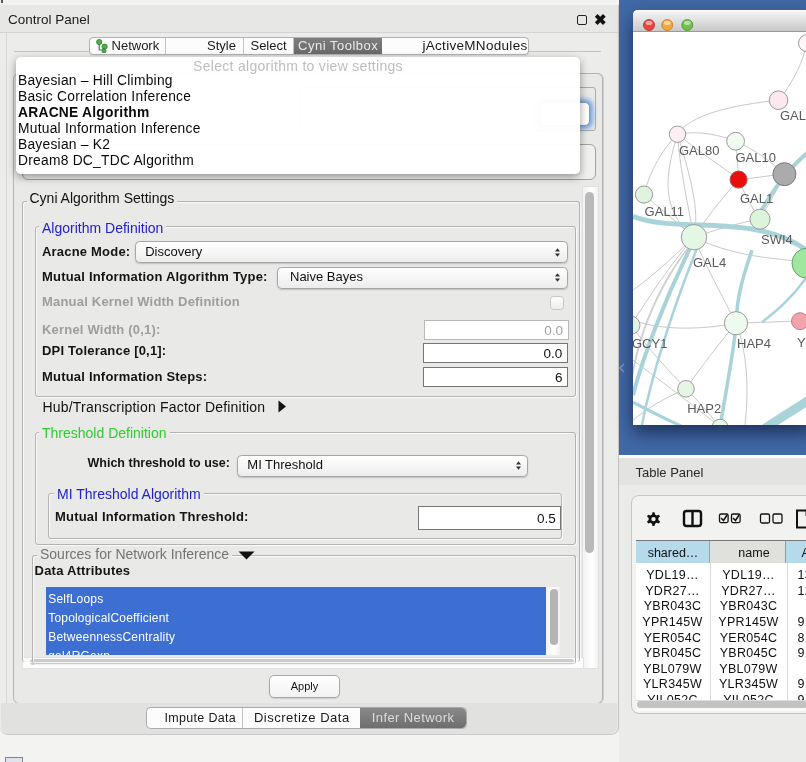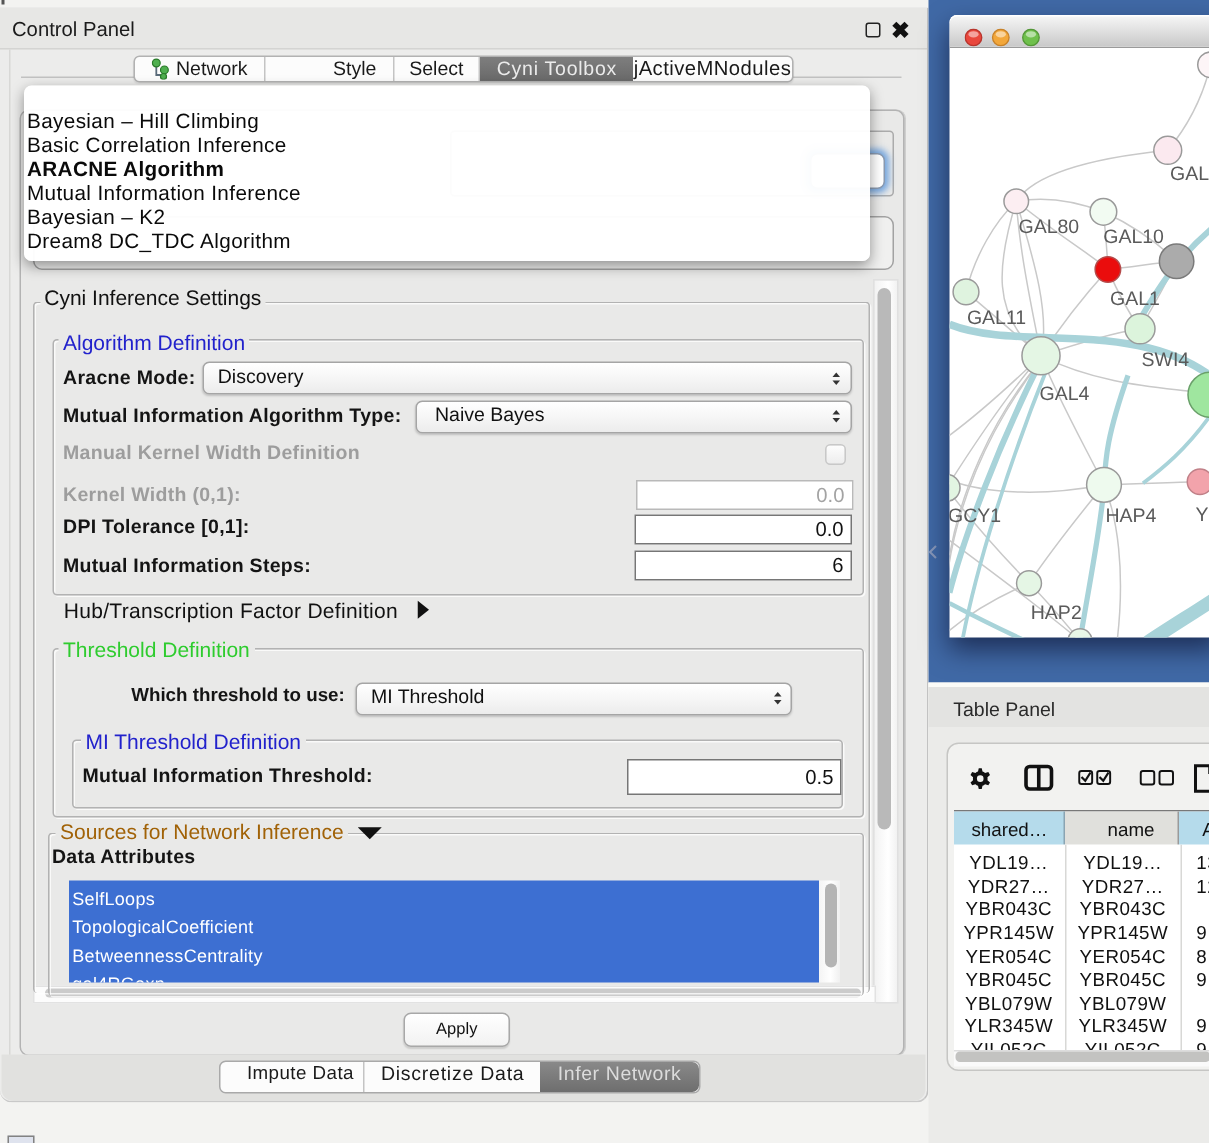--- a/index.html
+++ b/index.html
@@ -11,21 +11,21 @@
   .combo{position:absolute;border:1px solid #a5a5a5;border-radius:4.5px;
     background:linear-gradient(#ffffff,#f6f6f6 50%,#ececec);
     box-shadow:0 1px 1.5px rgba(0,0,0,0.18);}
   .combo .ct{position:absolute;top:42%;transform:translateY(-50%);
     font-size:13px;color:#111;white-space:nowrap;}
   .fld{position:absolute;background:#fff;border:1.5px solid #767676;}
   .fld span{position:absolute;right:4.5px;top:50%;transform:translateY(-50%);font-size:13.5px;color:#111;}
   .grp{position:absolute;border:1px solid #b2b2b2;border-radius:3px;
        box-shadow:1px 1px 0 rgba(255,255,255,.75), inset 1px 1px 0 rgba(255,255,255,.75);}
   .gtitle{position:absolute;font-size:14px;background:#e9e9e8;padding:0 3px;white-space:nowrap;}
-  .seg{display:flex;justify-content:center;font-size:13px;color:#1a1a1a;}
+  .seg{display:flex;align-items:center;justify-content:center;font-size:13px;color:#1a1a1a;}
 </style>
 </head>
 <body>
 
 <div class="abs" id="lwin" style="left:0;top:5px;width:618px;height:729px;background:#ececeb;border-right:1px solid #c2c2c2;border-bottom:1px solid #c9c9c9;border-radius:0 0 8px 8px;"></div>
 
 <div class="abs" style="left:0;top:5px;width:618px;height:27px;background:#e7e7e5;border-bottom:1px solid #d4d4d2;"></div>
 <div class="abs" style="left:8px;top:11.5px;font-size:13.5px;color:#1b1b1b;">Control Panel</div>
 <div class="abs" style="left:577px;top:15px;width:8px;height:8px;border:1.8px solid #222;border-radius:2px;"></div>
 <div class="abs" style="left:594px;top:10.5px;font-size:15px;font-weight:bold;color:#111;">✖</div>
@@ -43,34 +43,34 @@
   <div class="seg" style="width:89.5px;border-right:1px solid #c4c4c4;">
     <svg width="13" height="15" viewBox="0 0 13 15" style="margin-right:3px;">
       <path d="M3.2 5.5 L3.2 12 L7 12" stroke="#5a6b7a" stroke-width="1.2" fill="none"></path>
       <circle cx="3.2" cy="4" r="2.6" fill="#4faf4f" stroke="#2a7a2a" stroke-width="0.8"></circle>
       <circle cx="8.6" cy="8.6" r="2.6" fill="#4faf4f" stroke="#2a7a2a" stroke-width="0.8"></circle>
       <circle cx="8" cy="13" r="2" fill="#4faf4f" stroke="#2a7a2a" stroke-width="0.8"></circle>
     </svg>Network</div>
   <div class="seg" style="width:52px;border-right:1px solid #c4c4c4;padding-left:34px;">Style</div>
   <div class="seg" style="width:58.5px;border-right:1px solid #c4c4c4;">Select</div>
   <div class="seg" style="width:106px;background:linear-gradient(#7e7e7e,#696969);color:#ebebeb;letter-spacing:0.5px;">Cyni Toolbox</div>
-  <div class="seg" style="flex:1;font-size:13.5px;letter-spacing:0.3px;border-radius:0 4px 4px 0;">jActiveMNodules</div>
+  <div class="seg" style="flex:1;font-size:13.5px;letter-spacing:0.3px;border-radius:0 4px 4px 0;padding-left:40px;">jActiveMNodules</div>
 </div>
 
 <div class="abs" style="left:300px;top:87px;width:294px;height:42px;border:1px solid #ababab;border-radius:3px;"></div>
 <div class="abs" style="left:540px;top:101.5px;width:48px;height:22px;background:#fff;border:1px solid #8a9ab0;border-radius:5px;box-shadow:0 0 4px 2.5px rgba(90,150,220,.8);"></div>
 <div class="abs" style="left:22px;top:144px;width:572px;height:33.5px;background:#f0f0ef;border:1px solid #a2a2a2;border-radius:6px;"></div>
 
 <div class="abs" style="left:581.5px;top:186px;width:15.5px;height:481px;background:linear-gradient(90deg,#f2f2f2,#ffffff 60%,#f2f2f2);border:1px solid #e0e0e0;"></div>
 <div class="abs" style="left:584.5px;top:191.5px;width:9px;height:361px;background:#b9b9b9;border-radius:4.5px;"></div>
 <div class="abs" style="left:21.5px;top:656.5px;width:560px;height:10px;background:#fcfcfc;border:1px solid #e2e2e2;"></div>
 <div class="abs" style="left:30px;top:658.5px;width:544px;height:6px;background:#cbcbcb;border-radius:3px;"></div>
 
 <div class="grp" style="left:21.5px;top:200.5px;width:556px;height:460px;border-bottom:none;"></div>
-<div class="gtitle" style="left:26.5px;top:189.5px;color:#111;">Cyni Inference Settings</div>
+<div class="gtitle" style="left:26.5px;top:189.5px;color:#111;">Cyni Algorithm Settings</div>
 
 <div class="grp" style="left:34.6px;top:225.8px;width:539px;height:169px;"></div>
 <div class="gtitle" style="left:39px;top:220px;color:#2222cc;">Algorithm Definition</div>
 
 <div class="lbl" style="left:42px;top:243.6px;">Aracne Mode:</div>
 <div class="combo" style="left:134.7px;top:241.2px;width:431px;height:20px;">
     <span class="ct" style="left:9.5px;">Discovery</span>
   <svg class="abs" style="left:418.5px;top:4.5px;" width="7" height="11" viewBox="0 0 10 12">
       <path d="M5 0 L8.6 4.4 L1.4 4.4 Z" fill="#333"></path>
       <path d="M5 12 L8.6 7.6 L1.4 7.6 Z" fill="#333"></path>
@@ -115,29 +115,29 @@
 <div class="lbl" style="left:87.5px;top:456.3px;font-size:12.5px;letter-spacing:0;">Which threshold to use:</div>
 <div class="combo" style="left:237.3px;top:454.8px;width:289px;height:20.2px;">
     <span class="ct" style="left:9px;">MI Threshold</span>
   <svg class="abs" style="left:277px;top:4.5px;" width="7" height="11" viewBox="0 0 10 12">
       <path d="M5 0 L8.6 4.4 L1.4 4.4 Z" fill="#333"></path>
       <path d="M5 12 L8.6 7.6 L1.4 7.6 Z" fill="#333"></path>
     </svg>
   </div>
 
 <div class="grp" style="left:48px;top:493px;width:512px;height:44px;"></div>
-<div class="gtitle" style="left:54px;top:486px;color:#2222cc;">MI Threshold Definition</div>
+<div class="gtitle" style="left:54px;top:486px;color:#2222cc;">MI Threshold Algorithm</div>
 
 <div class="lbl" style="left:55px;top:508.5px;">Mutual Information Threshold:</div>
 <div class="fld" style="left:418.2px;top:506px;width:141px;height:22px;">
     <span>0.5</span>
   </div>
 
 <div class="grp" style="left:32px;top:555px;width:541.6px;height:108px;border-bottom:none;"></div>
-<div class="gtitle" style="left:37px;top:545.5px;color:#a16207;">Sources for Network Inference</div>
+<div class="gtitle" style="left:37px;top:545.5px;color:#737373;">Sources for Network Inference</div>
 <svg class="abs" style="left:238px;top:550.5px;" width="17" height="9" viewBox="0 0 17 9">
     <path d="M0.5 0.5 L16.5 0.5 L8.5 8.5 Z" fill="#111"></path>
   </svg>
 
 <div class="lbl" style="left:34.6px;top:563.3px;">Data Attributes</div>
 <div class="abs" style="left:46px;top:586.7px;width:500px;height:68.7px;background:#3d6fd2;color:#fff;font-size:12px;overflow:hidden;">
   <div style="padding:3.2px 0 0 2.2px;line-height:19.2px;letter-spacing:0.2px;">SelfLoops<br>TopologicalCoefficient<br>BetweennessCentrality<br>gal4RGexp</div>
 </div>
 <div class="abs" style="left:546px;top:586.7px;width:14px;height:68.7px;background:linear-gradient(90deg,#f4f4f4,#ffffff 55%,#f0f0f0);"></div>
 <div class="abs" style="left:549.8px;top:589px;width:8px;height:55.5px;background:#b4b4b4;border-radius:4px;"></div>
@@ -146,20 +146,21 @@
 
 <div id="bottabs" class="abs" style="left:146.3px;top:706.8px;width:318.5px;height:20px;border:1px solid #a9a9a9;border-radius:4.5px;background:#fcfcfc;display:flex;">
   <div class="seg" style="width:96px;border-right:1px solid #c4c4c4;font-size:12.5px;letter-spacing:0.3px;padding-left:11px;box-sizing:border-box;">Impute Data</div>
   <div class="seg" style="width:117px;font-size:13px;letter-spacing:0.5px;">Discretize Data</div>
   <div class="seg" style="flex:1;background:linear-gradient(#898989,#6e6e6e);border-radius:0 4.5px 4.5px 0;font-size:13px;letter-spacing:0.4px;color:#dcdcdc;">Infer Network</div>
 </div>
 
 <div class="abs" style="left:5px;top:757px;width:16px;height:12px;background:#dfe3ee;border:1.5px solid #828282;"></div>
 
 <div class="abs" style="left:16.2px;top:57px;width:563.6px;height:116.6px;background:rgba(255,255,255,0.965);border-radius:5px;box-shadow:0 3px 9px rgba(0,0,0,.4);">
+  <div style="position:absolute;left:0;top:0.5px;width:100%;text-align:center;font-size:14px;letter-spacing:0.3px;color:#bdbdbd;">Select algorithm to view settings</div>
   <div style="position:absolute;left:1.8px;top:15.8px;font-size:13.8px;letter-spacing:0.25px;color:#0a0a0a;line-height:16px;white-space:nowrap;">Bayesian – Hill Climbing<br>Basic Correlation Inference<br><span style="font-weight:bold;">ARACNE Algorithm</span><br>Mutual Information Inference<br>Bayesian – K2<br>Dream8 DC_TDC Algorithm</div>
 </div>
 
 <div class="abs" style="left:619px;top:0;width:187px;height:455px;background:#4069a6;"></div>
 <div class="abs" style="left:619px;top:455px;width:187px;height:2.8px;background:#fbfbf7;"></div>
 <div class="abs" style="left:619px;top:457.8px;width:187px;height:27.6px;background:#e3e3e1;"></div>
 <div class="abs" style="left:635.5px;top:464.5px;font-size:13px;color:#2a2a2a;">Table Panel</div>
 <div class="abs" style="left:619px;top:485.4px;width:187px;height:276.6px;background:#ebebe9;"></div>
 <svg class="abs" style="left:619px;top:363px;" width="6" height="10" viewBox="0 0 6 10">
     <path d="M5 1 L1 5 L5 9" stroke="#8899bb" stroke-width="1.4" fill="none"></path>

